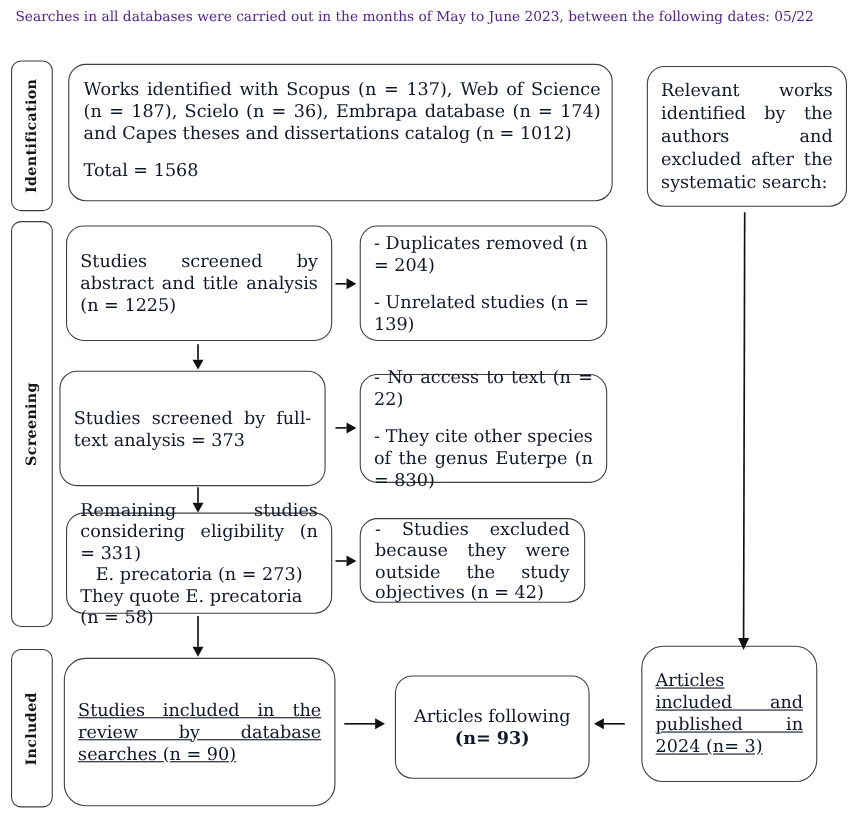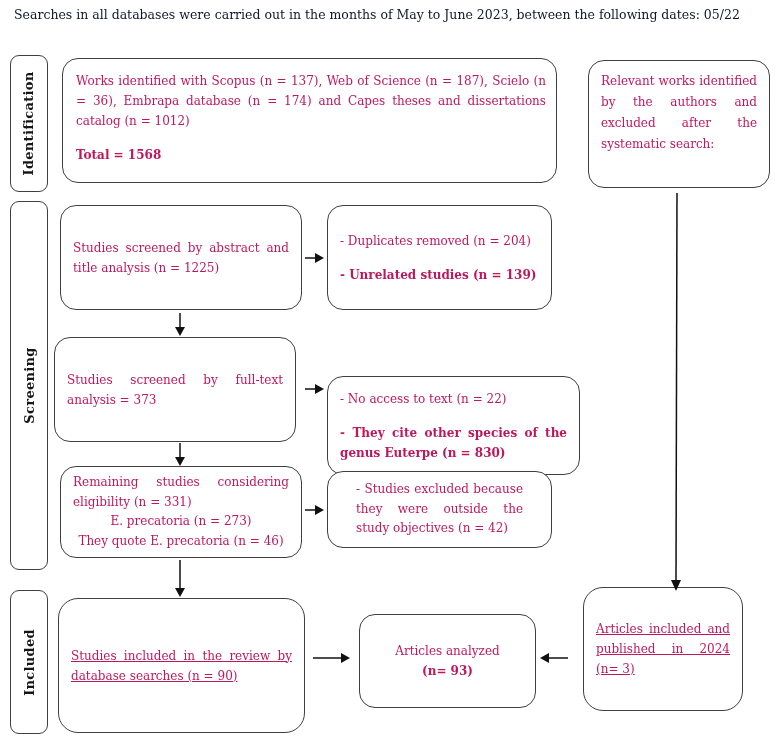--- a/index.html
+++ b/index.html
@@ -16,21 +16,21 @@
     color: #1c1c1c;
     overflow: hidden;
   }
   .caption {
     position: absolute;
     left: 14px;
     top: 6px;
     width: 760px;
     font-size: 12.5px;
     line-height: 18px;
-    color: #0f172a;
+    color: #4c1d95;
     white-space: nowrap;
   }
   .stage {
     position: absolute;
     box-sizing: border-box;
     border: 1.5px solid #3f3f3f;
     border-radius: 9px;
     background: #ffffff;
     display: flex;
     align-items: center;
@@ -44,26 +44,26 @@
     letter-spacing: 0.3px;
     color: #161616;
   }
   .box {
     position: absolute;
     box-sizing: border-box;
     border: 1.5px solid #3f3f3f;
     border-radius: 16px;
     background: #ffffff;
     padding: 10px 12px;
-    font-size: 12px;
+    font-size: 16px;
     line-height: 20px;
-    color: #be185d;
+    color: #0f172a;
   }
   .box p { margin: 0; }
-  .box p + p { margin-top: 14px; font-weight: bold; }
+  .box p + p { margin-top: 14px; }
   .center-v {
     display: flex;
     flex-direction: column;
     justify-content: center;
   }
   .justify { text-align: justify; }
   .center-h { text-align: center; }
   .italic { }
   .bold { font-weight: bold; }
   #arrows {
@@ -78,23 +78,23 @@
   #stage-identification { left: 10px; top: 55px; width: 38px; height: 137px; }
   #stage-screening      { left: 10px; top: 201px; width: 38px; height: 369px; }
   #stage-included       { left: 10px; top: 590px; width: 38px; height: 144px; }
 
   #box-identification   { left: 62px;  top: 58px;  width: 495px; height: 125px; padding: 12px 10px 10px 13px; }
   #box-relevant-works   { left: 588px; top: 60px;  width: 182px; height: 128px; line-height: 21px; padding: 10px 12px; }
 
   #box-s1-left  { left: 60px;  top: 205px; width: 242px; height: 105px; }
   #box-s1-right { left: 327px; top: 205px; width: 225px; height: 105px; }
   #box-s2-left  { left: 54px;  top: 337px; width: 242px; height: 105px; }
-  #box-s2-right { left: 327px; top: 340px; width: 253px; height: 99px; margin-top: 36px; }
+  #box-s2-right { left: 327px; top: 340px; width: 225px; height: 99px; }
   #box-s3-left  { left: 60px;  top: 466px; width: 242px; height: 92px; padding: 6px 12px; line-height: 19.5px; align-items: center; }
-  #box-s3-right { left: 327px; top: 471px; width: 225px; height: 77px; padding: 8px 28px; line-height: 19.5px; }
+  #box-s3-right { left: 327px; top: 471px; width: 205px; height: 77px; padding: 8px 13px; line-height: 19.5px; }
 
   #box-included-left    { left: 58px;  top: 598px; width: 247px; height: 135px; border-radius: 20px; text-decoration: underline; }
   #box-articles-analyzed{ left: 359px; top: 614px; width: 177px; height: 94px; }
   #box-included-2024    { left: 583px; top: 587px; width: 160px; height: 124px; border-radius: 20px; text-decoration: underline; }
 </style>
 </head>
 <body>
 
 <div id="canvas">
 
@@ -131,31 +131,31 @@
     <p>Studies screened by full-text analysis = 373</p>
   </div>
   <div class="box center-v justify" id="box-s2-right">
     <p>- No access to text (n = 22)</p>
     <p>- They cite other species of the genus Euterpe (n = 830)</p>
   </div>
 
   <div class="box center-v" id="box-s3-left">
     <div class="justify">Remaining studies considering eligibility (n = 331)</div>
     <div><span class="italic">E. precatoria</span><span> (n = 273)</span></div>
-    <div><span>They quote </span><span class="italic">E. precatoria</span><span> (n = 46)</span></div>
+    <div><span>They quote </span><span class="italic">E. precatoria</span><span> (n = 58)</span></div>
   </div>
   <div class="box center-v justify" id="box-s3-right">
     <p>- Studies excluded because they were outside the study objectives (n = 42)</p>
   </div>
 
   <div class="box center-v justify" id="box-included-left">
     <p>Studies included in the review by database searches (n = 90)</p>
   </div>
   <div class="box center-v center-h" id="box-articles-analyzed">
-    <div>Articles analyzed</div>
+    <div>Articles following</div>
     <div class="bold">(n= 93)</div>
   </div>
   <div class="box center-v justify" id="box-included-2024">
     <p>Articles included and published in 2024 (n= 3)</p>
   </div>
 
   <svg id="arrows" width="778" height="742" viewBox="0 0 778 742">
     <g>
       <line x1="305" y1="258" x2="315" y2="258"></line>
       <polygon points="315,253 315,263 324,258"></polygon>

